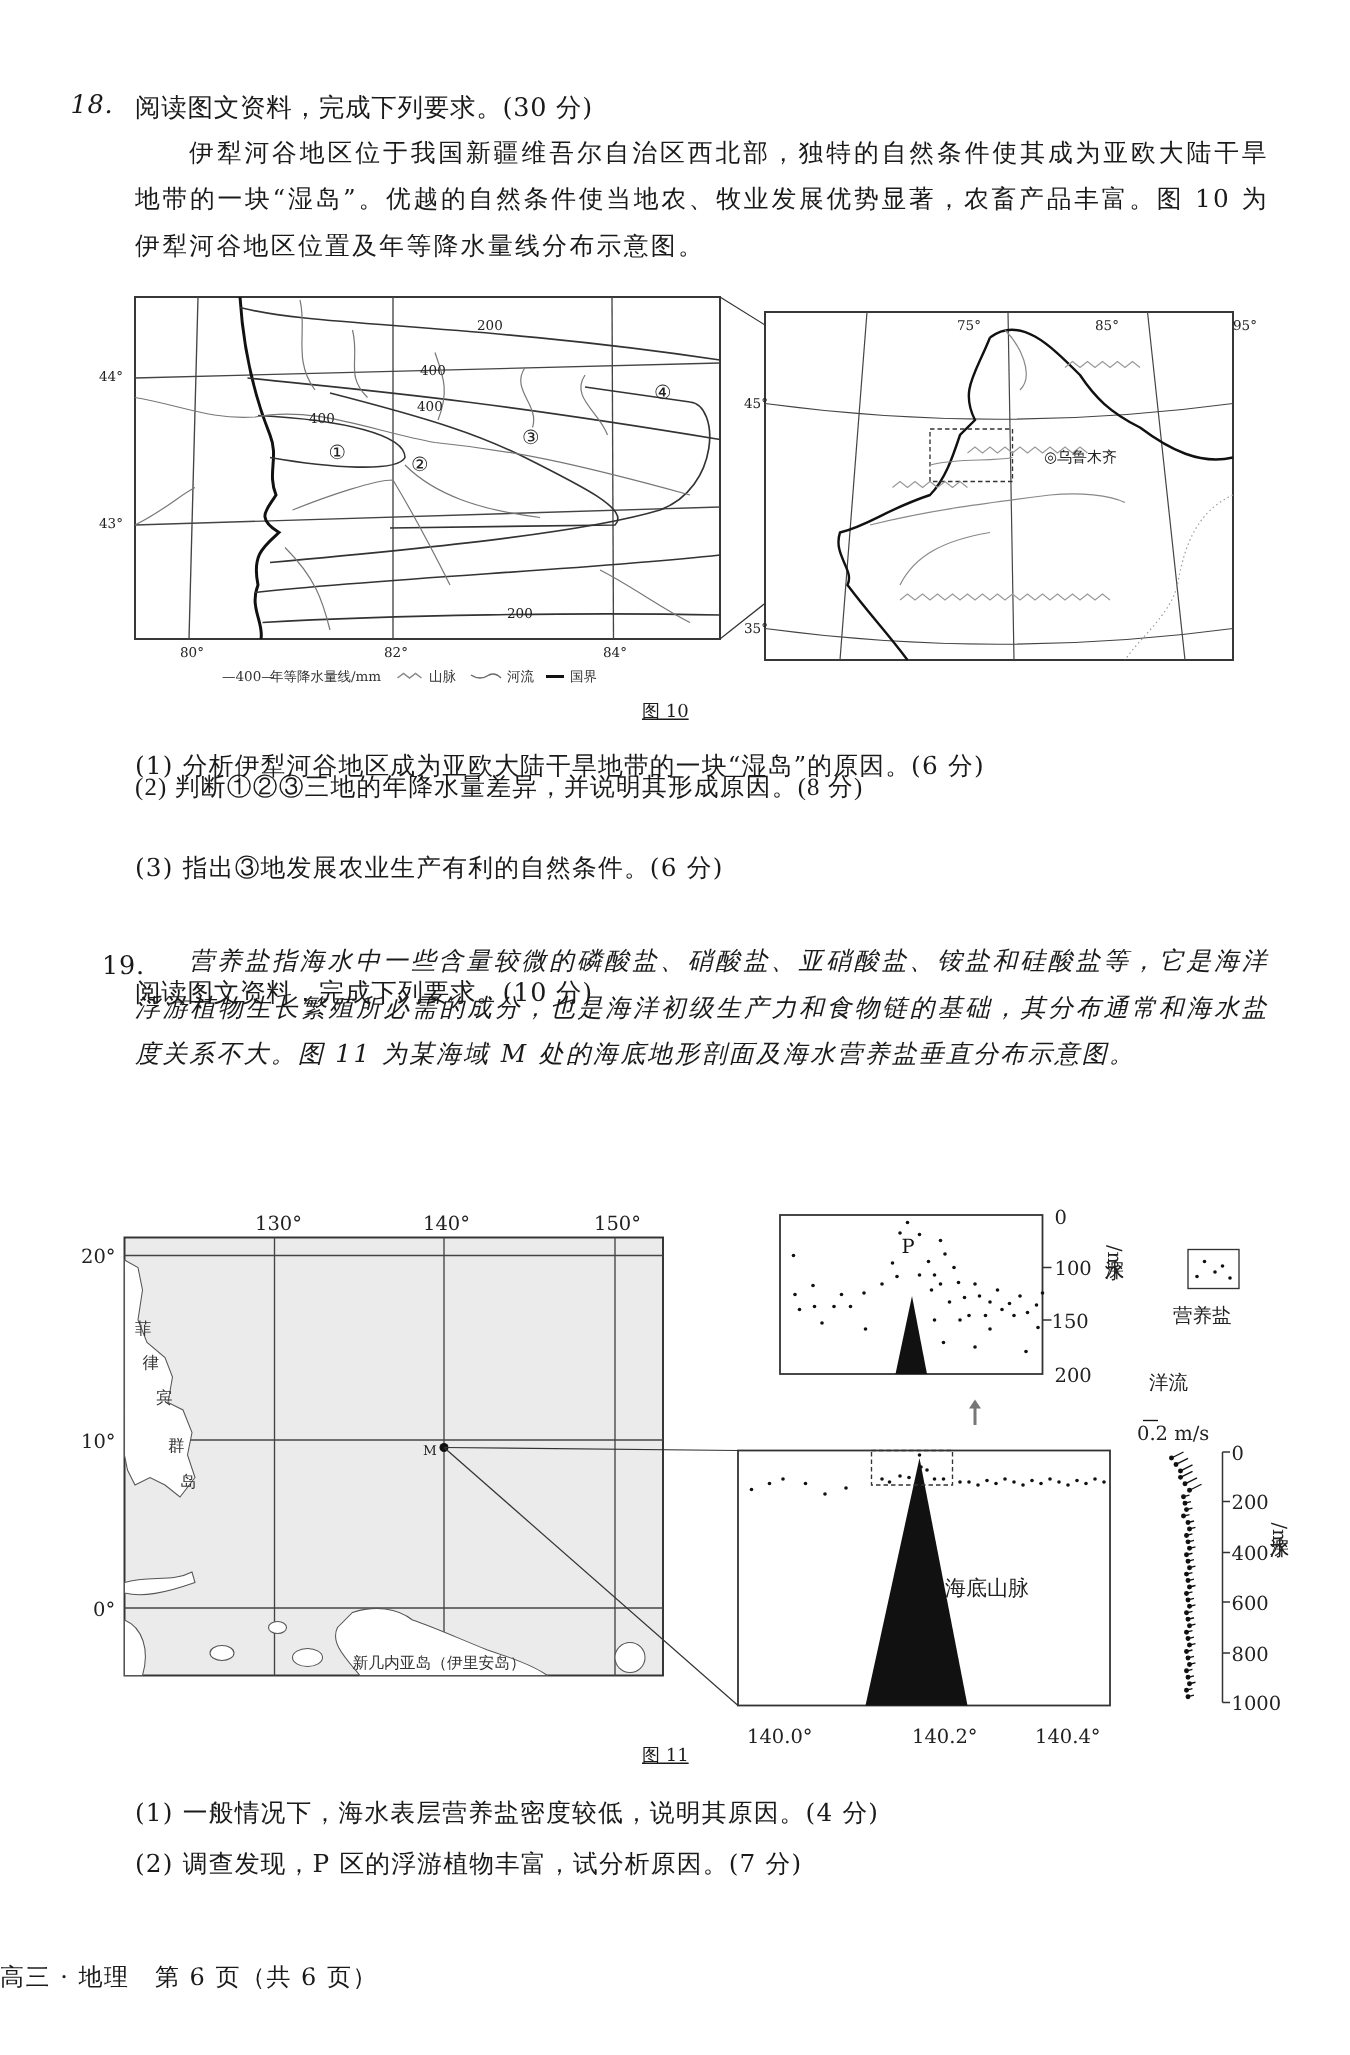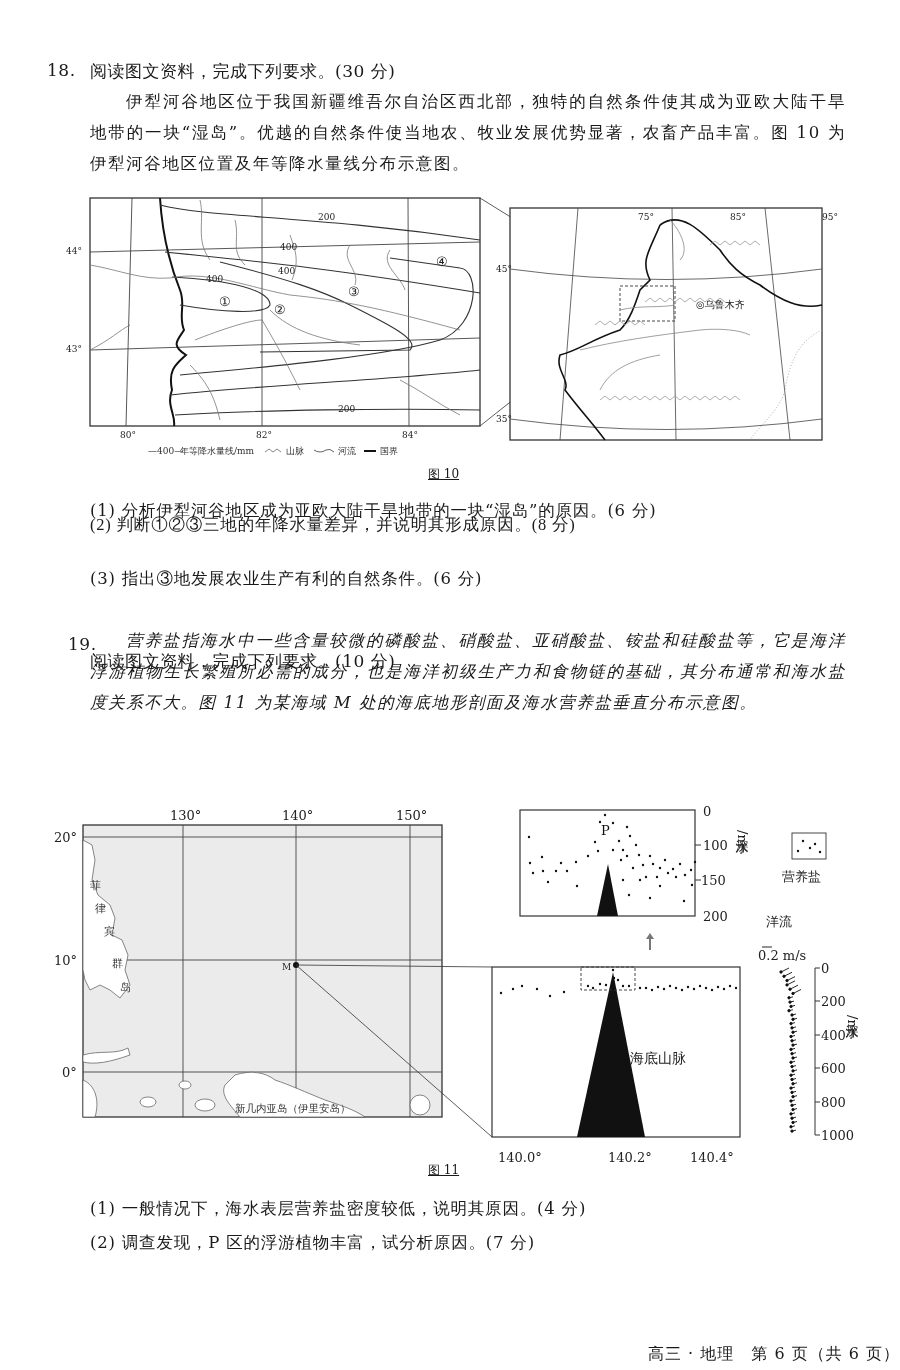--- a/index.html
+++ b/index.html
@@ -9,21 +9,21 @@
   .qhead { font-size:17px; letter-spacing:0.5px; }
   .para { font-size:16.5px; line-height:31px; letter-spacing:1.6px; text-align:justify; }
   .sub { font-size:16.5px; letter-spacing:0.8px; }
   .cap { font-size:12px;text-decoration:underline; }
   svg text { font-family:"DejaVu Serif","Liberation Serif",serif; }
   .footer { font-size:16px; letter-spacing:1px; }
 </style>
 </head>
 <body>
 
-<div class="abs qhead" style="left:47px;top:60px;">18.</div>
+<div class="abs qhead" style="left:47px;top:60px;font-style:italic;">18.</div>
 <div class="abs qhead" style="left:90px;top:60px;">阅读图文资料，完成下列要求。(30 分)</div>
 <div class="abs para" style="left:90px;top:86px;width:756px;text-indent:36px;">伊犁河谷地区位于我国新疆维吾尔自治区西北部，独特的自然条件使其成为亚欧大陆干旱地带的一块“湿岛”。优越的自然条件使当地农、牧业发展优势显著，农畜产品丰富。图 10 为伊犁河谷地区位置及年等降水量线分布示意图。</div>
 
 <svg class="abs" style="left:60px;top:190px;" width="800" height="300">
 
   <g>
     <rect x="30" y="8" width="390" height="228" fill="#fff" stroke="#333" stroke-width="1.3"></rect>
 
     <g stroke="#444" stroke-width="0.9" fill="none">
       <line x1="30" y1="62" x2="420" y2="52"></line>
@@ -412,13 +412,13 @@
         <line x1="775" y1="335" x2="780" y2="335"></line>
     </g>
   </g>
 </svg>
 
 <div class="abs cap" style="left:428px;top:1162px;">图 11</div>
 
 <div class="abs sub" style="left:90px;top:1198px;">(1) 一般情况下，海水表层营养盐密度较低，说明其原因。(4 分)</div>
 <div class="abs sub" style="left:90px;top:1232px;">(2) 调查发现，P 区的浮游植物丰富，试分析原因。(7 分)</div>
 
-<div class="abs footer" style="left:0;width:900px;top:1344px;text-align:right;">高三 · 地理　第 6 页（共 6 页）</div>
+<div class="abs footer" style="left:0;width:900px;top:1308px;text-align:left;">高三 · 地理　第 6 页（共 6 页）</div>
 
 </body></html>

